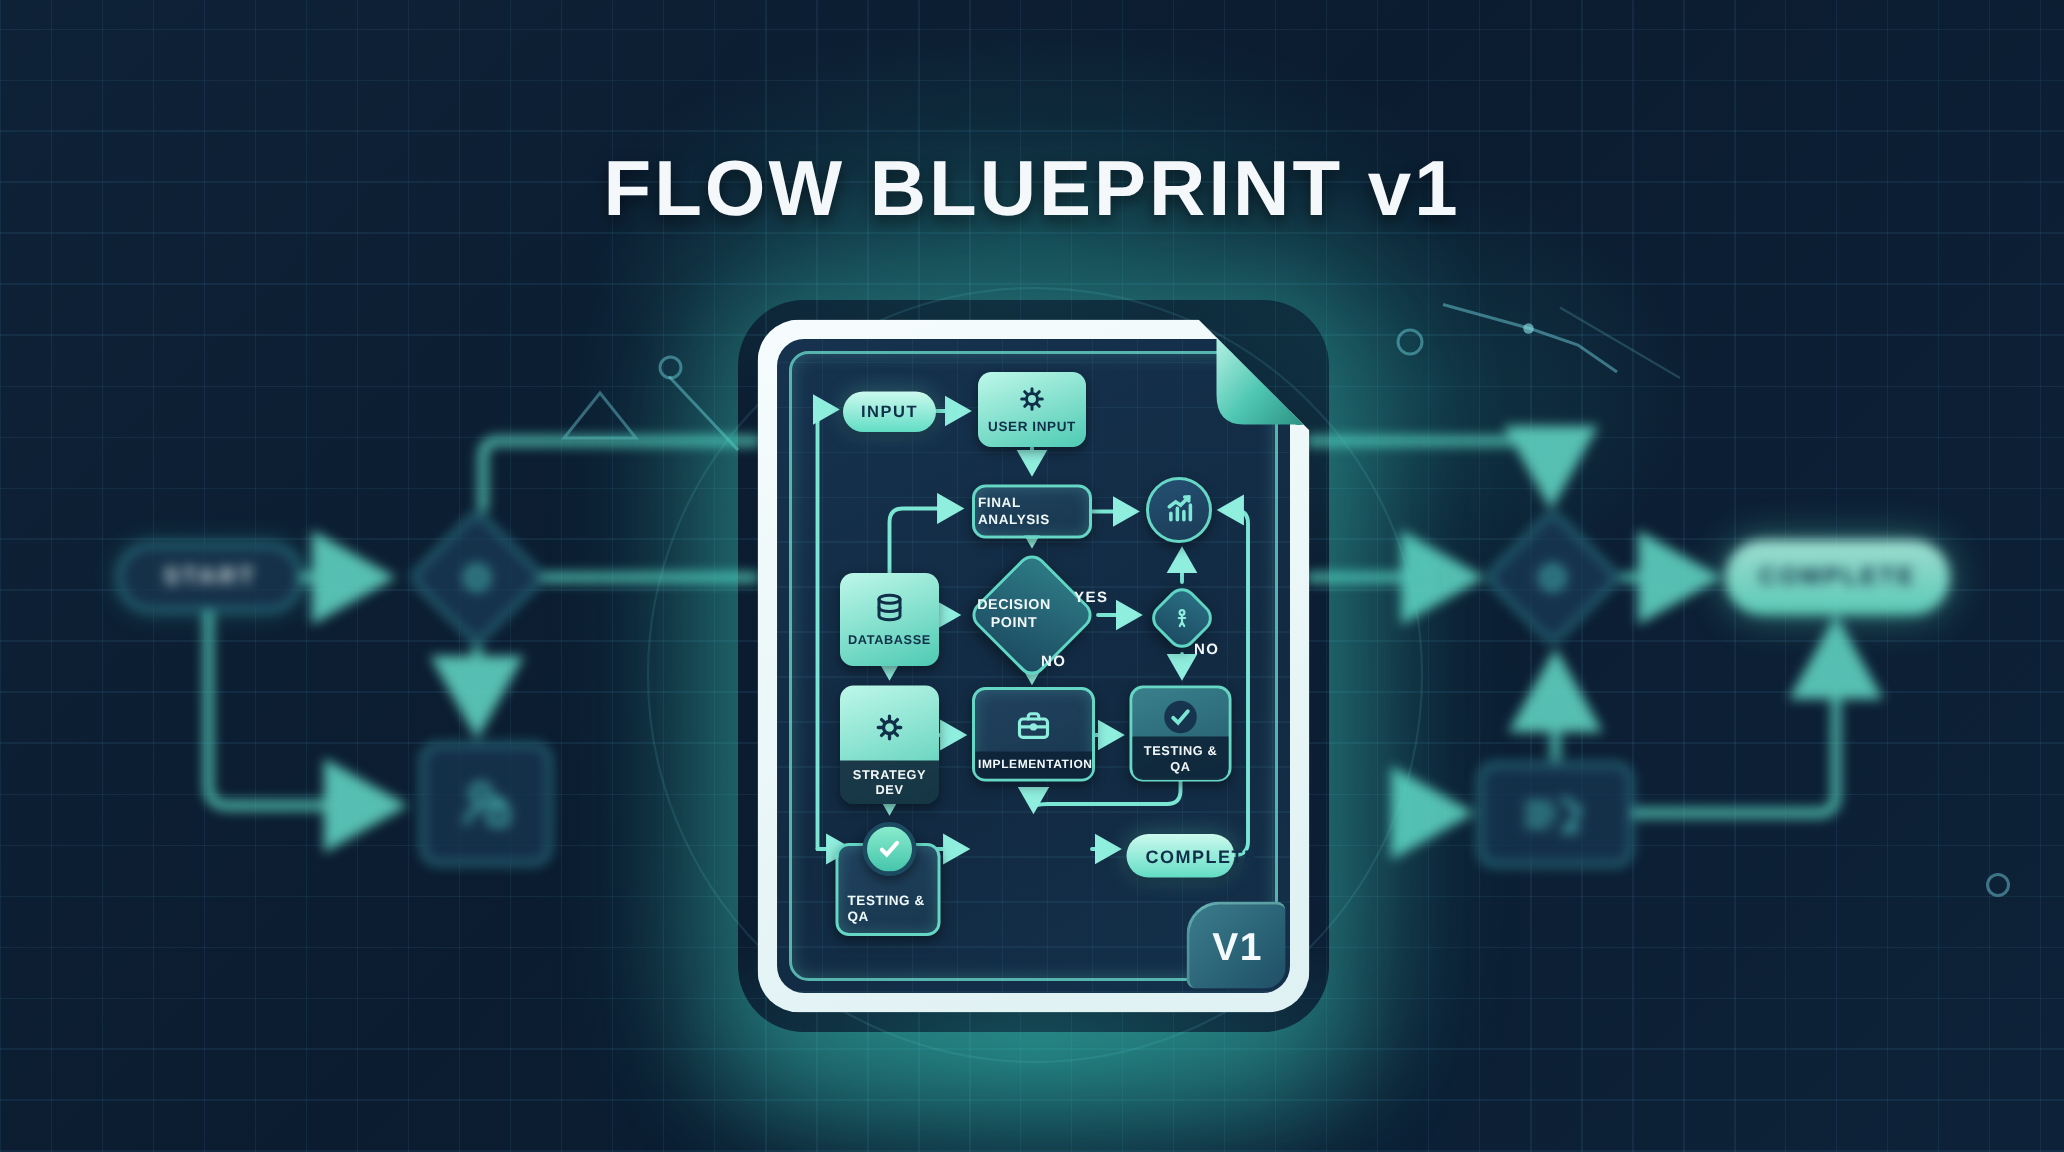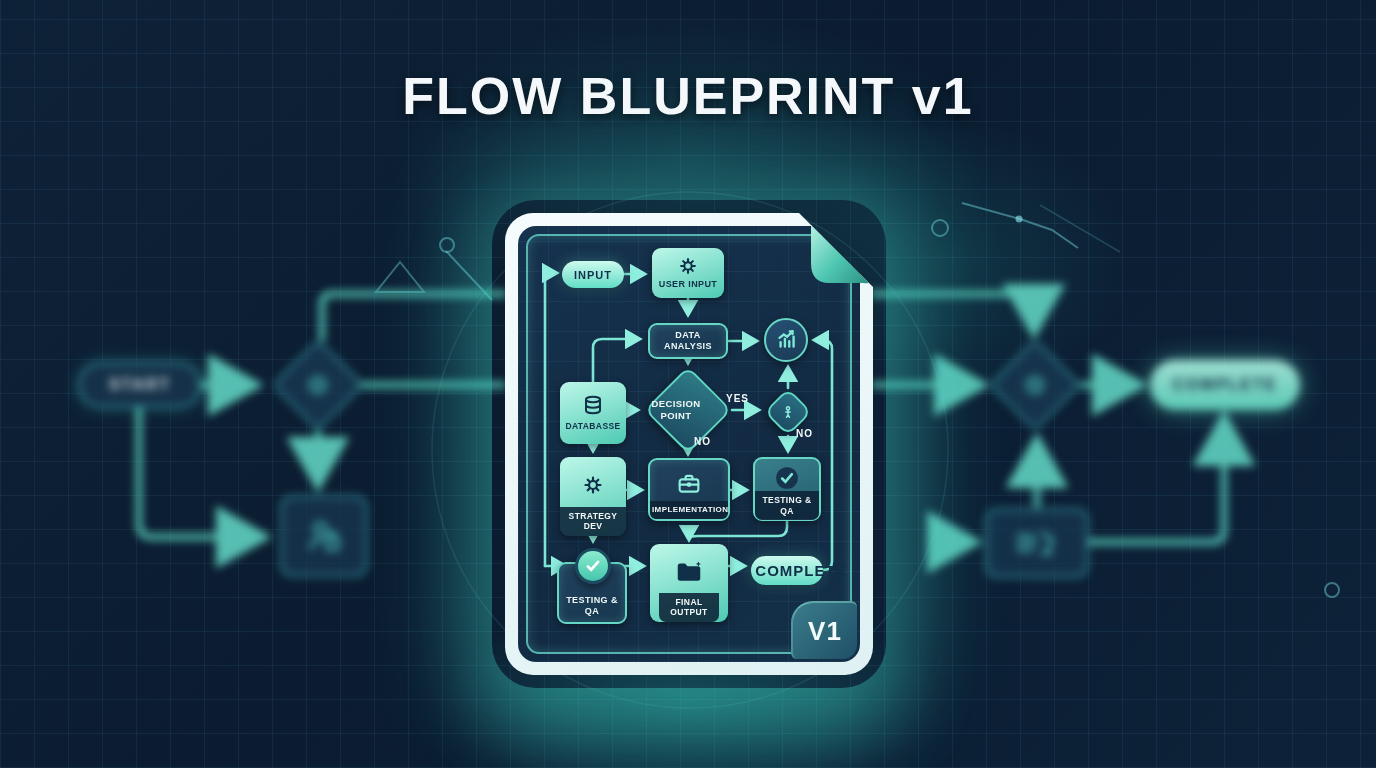--- a/index.html
+++ b/index.html
@@ -13,21 +13,21 @@
       radial-gradient(ellipse 360px 150px at 690px 700px, rgba(46,216,196,.25), transparent 70%),
       radial-gradient(ellipse 260px 200px at 950px 260px, rgba(46,200,184,.14), transparent 70%),
       repeating-linear-gradient(0deg, rgba(84,162,202,.10) 0 1px, transparent 1px 34px),
       repeating-linear-gradient(90deg, rgba(84,162,202,.10) 0 1px, transparent 1px 34px),
       linear-gradient(135deg,#0e2237 0%, #0b1c30 45%, #0d2238 100%);
   }
 
   
   .title-wrap{ position:absolute; left:0; right:0; top:66px; text-align:center; z-index:6; }
   .title-line1{ font-size:52px; font-weight:700; letter-spacing:2px; color:#f4f8fa;
-    text-shadow:0 4px 10px rgba(0,0,0,.5); }
+    text-shadow:0 4px 10px rgba(0,0,0,.5);margin-top:30px; }
   .title-line2{ font-size:47px; font-weight:700; letter-spacing:3px; color:#3bd8bd; margin-top:4px;
     text-shadow:0 3px 10px rgba(0,0,0,.45), 0 0 26px rgba(59,216,189,.55); }
 
   
   svg.layer{ position:absolute; left:0; top:0; z-index:1; }
   .bg-flow{ position:absolute; inset:0; filter:blur(4px); opacity:.9; z-index:2; }
   .bg-node{ position:absolute; display:flex; align-items:center; justify-content:center; }
   .bg-pill-dark{ background:rgba(23,53,78,.9); border:3px solid #2f8391; border-radius:999px;
      color:#e8f4f4; font-weight:700; font-size:16px; letter-spacing:2px;
      box-shadow:0 0 18px rgba(47,170,160,.35); }
@@ -61,21 +61,21 @@
   .pill-light{ background:linear-gradient(180deg,#ccfaee,#62ddc5); border-radius:999px;
      color:#10304a; font-weight:700; letter-spacing:1px; font-size:11px;
      display:flex; align-items:center; justify-content:center;
      box-shadow:0 2px 8px rgba(0,0,0,.35), 0 0 14px rgba(110,230,210,.35); }
   .box-light{ background:linear-gradient(160deg,#bdf7e9,#4ecab3); border-radius:9px;
      color:#10304a; box-shadow:0 3px 8px rgba(0,0,0,.4); }
   .box-dark{ background:linear-gradient(160deg,#21425f,#18374f); border:2px solid #66d7c5; border-radius:9px;
      color:#eef8f8; box-shadow:0 3px 8px rgba(0,0,0,.4), 0 0 10px rgba(102,215,197,.25) inset; }
   .box-mid{ background:linear-gradient(160deg,#39808b,#235a6e); border:2px solid #66d7c5; border-radius:9px;
      color:#eef8f8; box-shadow:0 3px 8px rgba(0,0,0,.4); }
-  .nlabel{ font-weight:700; font-size:9px; letter-spacing:.4px; text-align:center; line-height:1.25; }
+  .nlabel{ font-weight:700; font-size:9px; letter-spacing:.4px; text-align:left; line-height:1.25; }
   .nband{ width:100%; background:rgba(13,33,53,.88); color:#f2f8f8; font-weight:700; font-size:8.5px;
      letter-spacing:.4px; text-align:center; line-height:1.25; padding:4px 2px; border-radius:0 0 7px 7px; }
   .diamond-wrap{ position:absolute; z-index:2; }
   .diamond-shape{ position:absolute; inset:0; transform:rotate(45deg); border-radius:10px;
      background:linear-gradient(160deg,#2e7b86,#1c4a61); border:2px solid #5fd6c4;
      box-shadow:0 3px 10px rgba(0,0,0,.45); }
   .diamond-label{ position:absolute; inset:0; display:flex; align-items:center; 
      color:#f2f8f8; font-weight:700; font-size:9.5px; letter-spacing:.4px; text-align:center; line-height:1.3; }
   .circle-node{ border-radius:50%; background:linear-gradient(160deg,#255072,#1a3b57);
      border:2px solid #66d7c5; color:#7fe8d6; display:flex; align-items:center; justify-content:center;
@@ -234,21 +234,21 @@
         <span class="icon" style="color:#10304a;">
           <svg width="22" height="22" viewBox="0 0 24 24" fill="none" stroke="currentColor" stroke-width="2.2" stroke-linecap="round">
             <circle cx="12" cy="12" r="4"></circle>
             <path d="M12 4.5v3M12 16.5v3M4.5 12h3M16.5 12h3M6.7 6.7l2.1 2.1M15.2 15.2l2.1 2.1M17.3 6.7l-2.1 2.1M8.8 15.2l-2.1 2.1"></path>
           </svg>
         </span>
         <span class="nlabel">USER INPUT</span>
       </div>
 
       <div class="node box-dark" style="left:130px; top:97px; width:80px; height:36px; padding:2px;">
-        <span class="nlabel">DATA ANALYSIS</span>
+        <span class="nlabel">FINAL ANALYSIS</span>
       </div>
 
       <div class="node circle-node" style="left:246px; top:92px; width:44px; height:44px;">
         <span class="icon">
           <svg width="26" height="26" viewBox="0 0 24 24" fill="none" stroke="currentColor" stroke-width="2.2" stroke-linecap="round">
             <path d="M7 18v-4M11 18v-7M15 18v-5M19 18v-9"></path>
             <path d="M6 10l4-3 3 2 5-5"></path>
             <path d="M15.5 4H18v2.5"></path>
           </svg>
         </span>
@@ -275,21 +275,21 @@
       <div class="diamond-wrap" style="left:248px; top:164px; width:44px; height:44px;">
         <div class="diamond-shape" style="inset:5px; background:linear-gradient(160deg,#2a6f84,#1c4a61);"></div>
         <div class="diamond-label icon" style="color:#8feede;">
           <svg width="16" height="16" viewBox="0 0 24 24" fill="none" stroke="currentColor" stroke-width="2.2" stroke-linecap="round">
             <circle cx="12" cy="6.5" r="2.4"></circle>
             <path d="M12 9.5v5.5M8.8 12h6.4M9.8 20l2.2-4 2.2 4"></path>
           </svg>
         </div>
       </div>
 
-      <div class="yesno" style="left:208px; top:167px;">YES</div>
+      <div class="yesno" style="left:198px; top:167px;">YES</div>
       <div class="yesno" style="left:176px; top:210px;">NO</div>
       <div class="yesno" style="left:278px; top:202px;">NO</div>
 
       <div class="node box-light" style="left:42px; top:231px; width:66px; height:79px; justify-content:flex-start; padding-top:6px;">
         <span class="icon" style="color:#10304a; flex:1;">
           <svg width="24" height="24" viewBox="0 0 24 24" fill="none" stroke="currentColor" stroke-width="2.2" stroke-linecap="round">
             <circle cx="12" cy="12" r="4"></circle>
             <path d="M12 4.5v3M12 16.5v3M4.5 12h3M16.5 12h3M6.7 6.7l2.1 2.1M15.2 15.2l2.1 2.1M17.3 6.7l-2.1 2.1M8.8 15.2l-2.1 2.1"></path>
           </svg>
         </span>
@@ -320,32 +320,23 @@
 
       <div class="node box-dark" style="left:39px; top:336px; width:70px; height:62px; justify-content:flex-end; padding-bottom:5px;">
         <span class="nlabel" style="width:54px;">TESTING &amp; QA</span>
       </div>
       <div class="node check-circle" style="left:57px; top:322px; width:36px; height:36px;">
         <svg width="22" height="22" viewBox="0 0 24 24" fill="none" stroke="#ffffff" stroke-width="3" stroke-linecap="round">
           <path d="M6.5 12.5l3.5 3.5 7.5-8.5"></path>
         </svg>
       </div>
 
-      <div class="node box-light" style="left:132px; top:318px; width:78px; height:78px; justify-content:flex-start; padding-top:8px;">
-        <span class="icon" style="color:#10304a; flex:1;">
-          <svg width="32" height="30" viewBox="0 0 24 24" fill="currentColor">
-            <path d="M3 7c0-1 .8-1.8 1.8-1.8h4l2 2.2h8.4c1 0 1.8.8 1.8 1.8v8c0 1-.8 1.8-1.8 1.8H4.8C3.8 19 3 18.2 3 17.2z"></path>
-            <path d="M19.5 3.5l.6 1.4 1.4.6-1.4.6-.6 1.4-.6-1.4-1.4-.6 1.4-.6z"></path>
-          </svg>
-        </span>
-        <span class="nband" style="max-width:60px;">FINAL OUTPUT</span>
-      </div>
 
       <div class="node pill-light" style="left:233px; top:330px; width:72px; height:29px;">
-        <span style="font-size:15px;margin-left:28px;">COMPLETE</span>
+        <span style="font-size:12px;margin-left:28px;">COMPLETE</span>
       </div>
 
       <div class="v1-badge">
         <span>V1</span>
       </div>
     </div>
 
     <svg class="doc-fold" viewBox="0 0 92 92">
       <path d="M16,14 L78,76 Q80,86 68,84 L34,84 Q16,84 16,64 Z" fill="url(#foldgrad)"></path>
       <defs>

